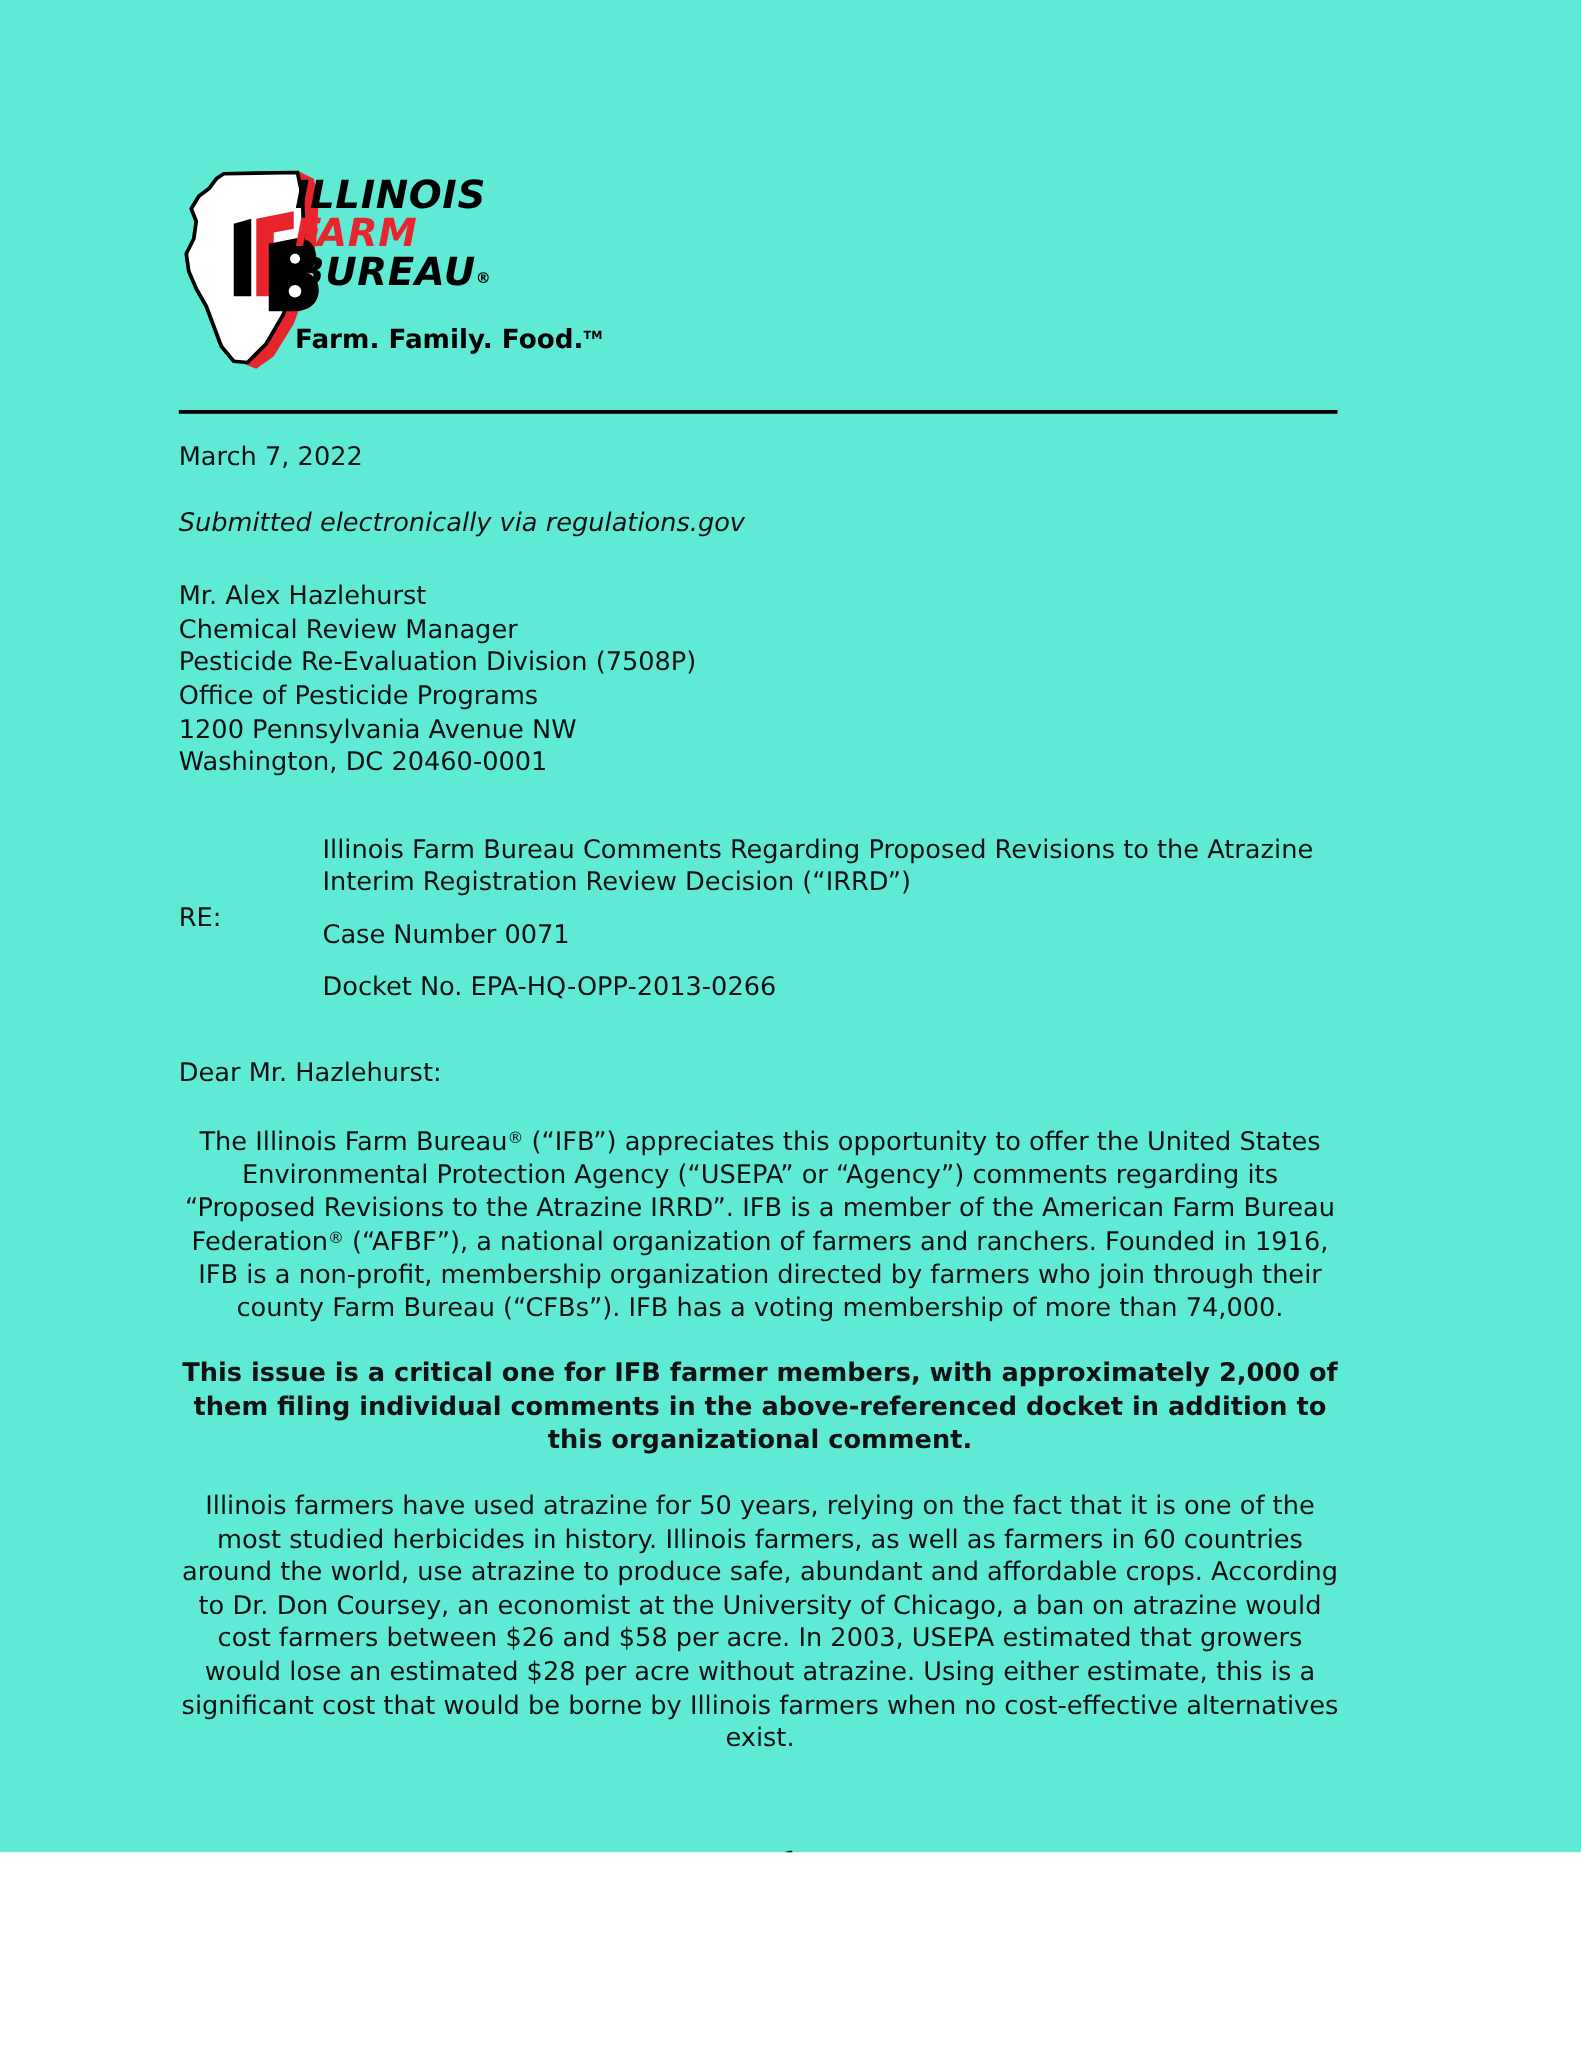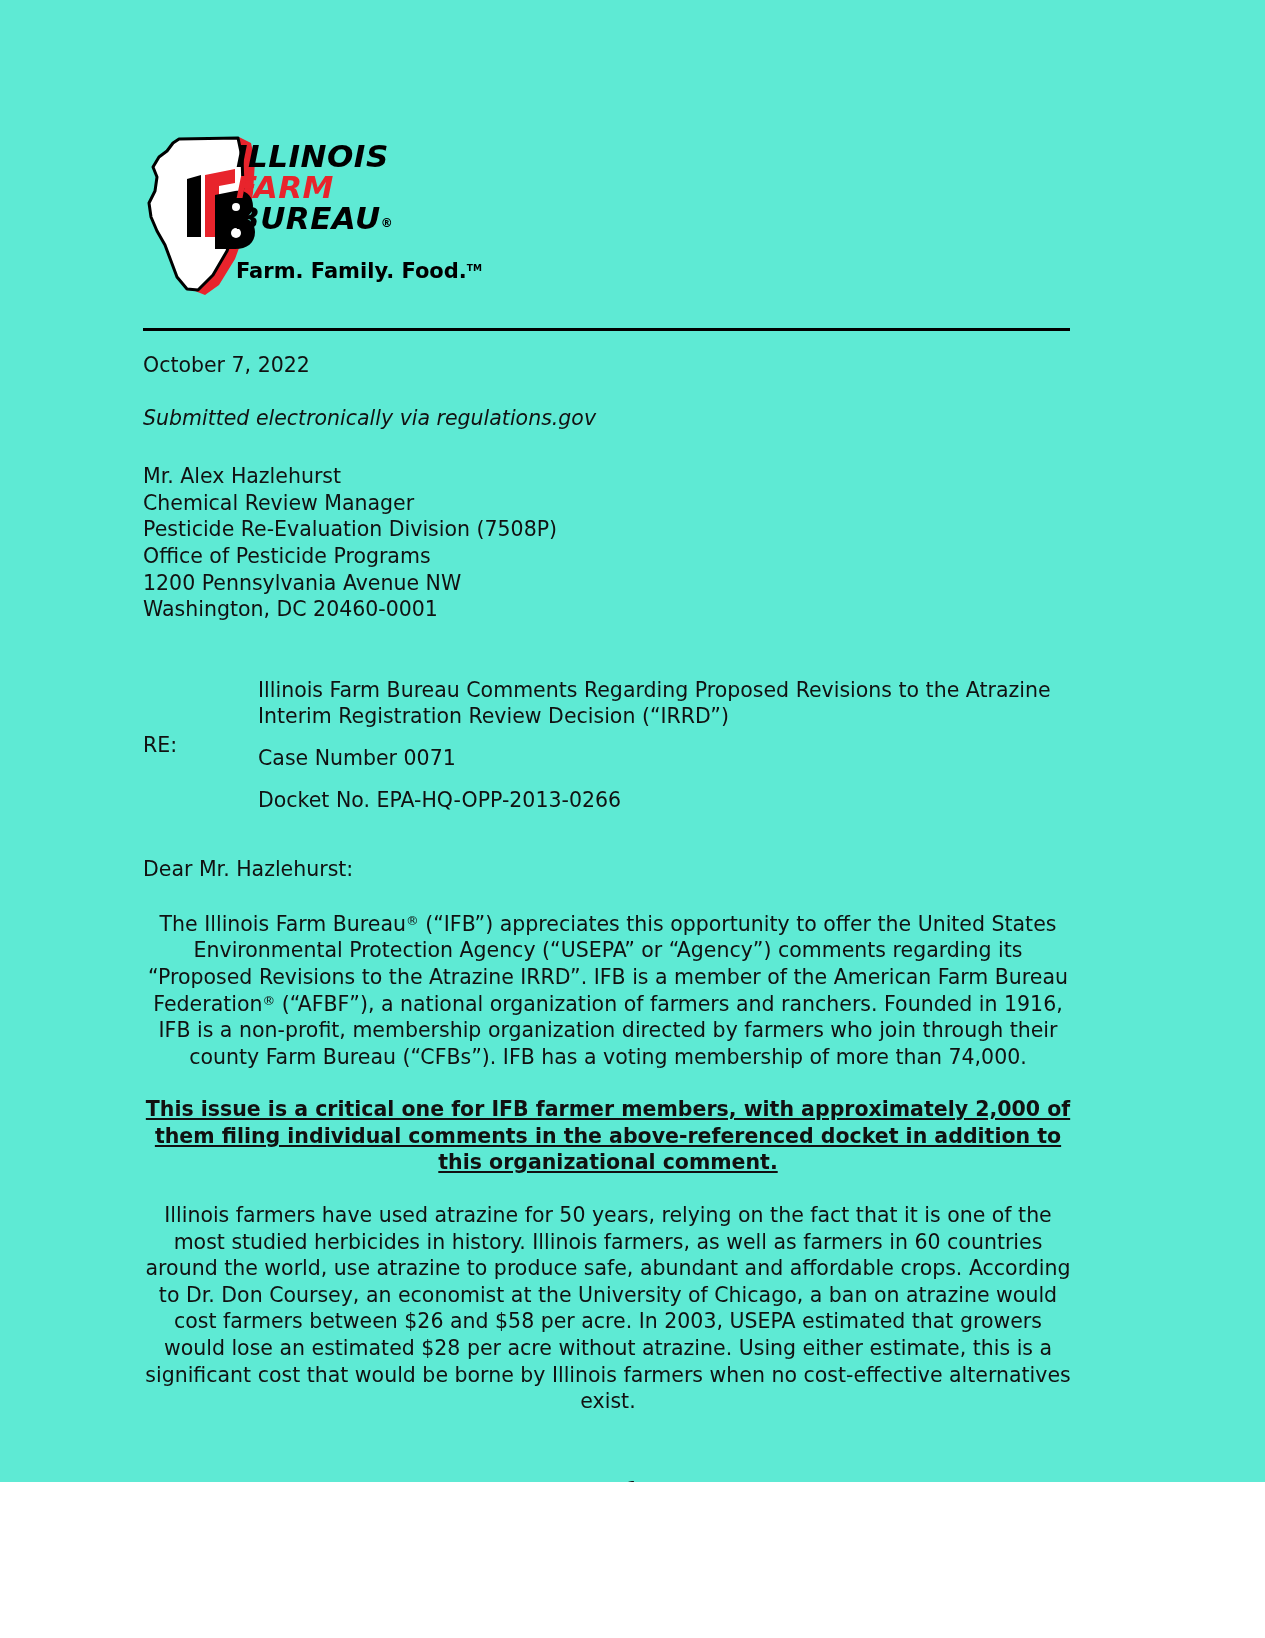--- a/index.html
+++ b/index.html
@@ -110,21 +110,21 @@
     font-family: "DejaVu Sans", sans-serif;
     font-size: 20.5px;
     line-height: 26.6px;
     color: #111111;
   }
   .date-line { margin: 0 0 26px 0; }
   .submitted {
     font-style: italic;
     margin: 0 0 32px 0;
   }
-  .addr { margin: 0 0 39px 0; }
+  .addr { margin: 0 0 28px 0; }
   .addr div { white-space: nowrap; }
 
   .re-block {
     margin: 0 0 28px 0;
     display: block;
   }
   .re-row {
     display: flex;
     align-items: center;
     gap: 28px;
@@ -135,21 +135,21 @@
   }
   .re-body { flex: 1 1 auto; }
   .re-body div { margin: 15px; }
 
   .salutation { margin: 0 0 28px 0; }
 
   p.para {
     margin: 0 0 26px 0;
     text-align: center;
   }
-  p.para.bold { font-weight: bold; text-decoration: underline; }
+  p.para.bold { font-weight: bold; }
 
   sup.reg {
     font-size: 0.62em;
     vertical-align: 0.45em;
     line-height: 0;
   }
 
   .page-number {
     position: absolute;
     left: 0;
@@ -197,21 +197,21 @@
       <div class="logo-tagline">
         <span>Farm. Family. Food.</span><span class="tm-mark">TM</span>
       </div>
     </div>
   </div>
 
   <div class="divider"></div>
 
   <div class="body-col">
 
-    <div class="txt date-line">October 7, 2022</div>
+    <div class="txt date-line">March 7, 2022</div>
 
     <div class="txt submitted">Submitted electronically via regulations.gov</div>
 
     <div class="txt addr">
       <div>Mr. Alex Hazlehurst</div>
       <div>Chemical Review Manager</div>
       <div>Pesticide Re-Evaluation Division (7508P)</div>
       <div>Office of Pesticide Programs</div>
       <div>1200 Pennsylvania Avenue NW</div>
       <div>Washington, DC 20460-0001</div>

